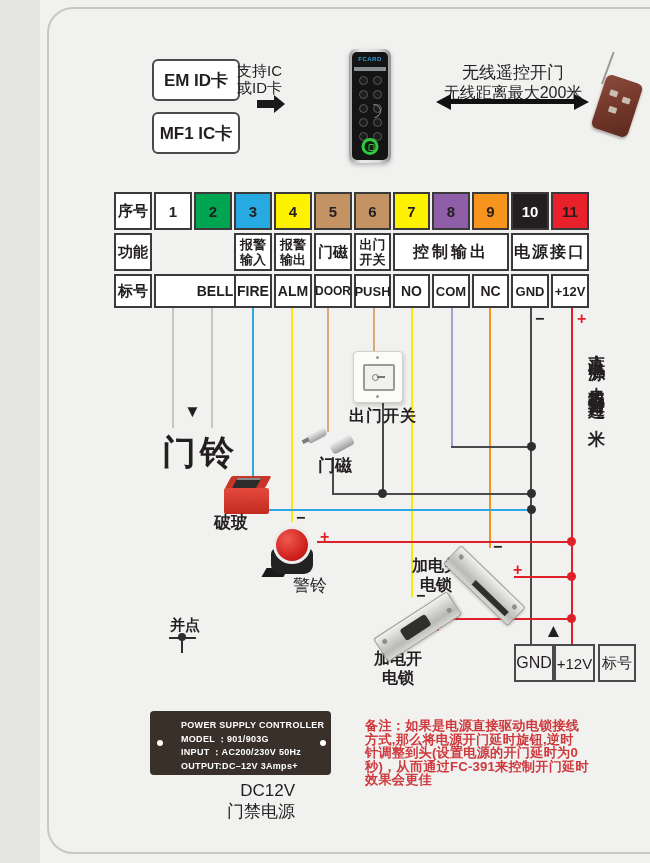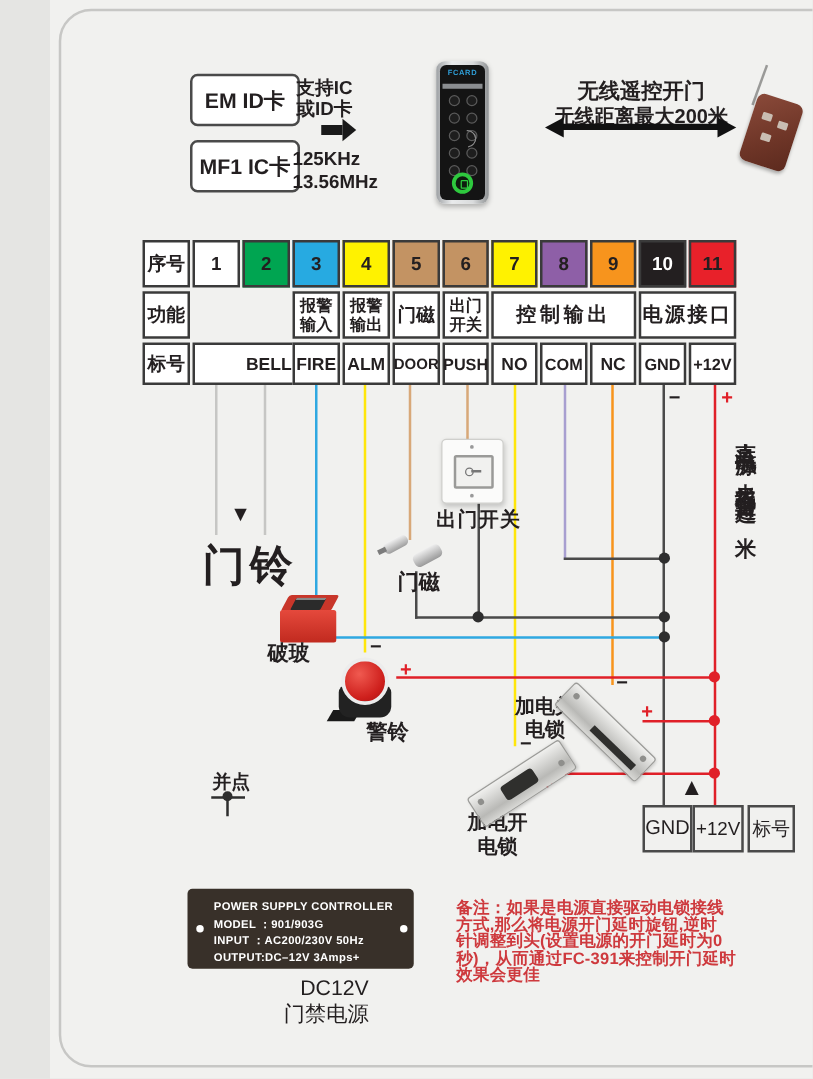--- a/index.html
+++ b/index.html
@@ -1,21 +1,21 @@
 <!DOCTYPE html>
 <html><head>
 <meta charset="utf-8">
 <style>
   html,body{margin:0;padding:0;background:#E5E5E3;}
   .canvas{position:relative;width:650px;height:863px;background:#F1F1EF;overflow:hidden;
           font-family:"Liberation Sans","DejaVu Sans",sans-serif;color:#231F20;margin-left:40px;}
   .frame{position:absolute;left:7px;top:7px;right:7px;bottom:9px;border:2px solid #C7C7C5;
          border-radius:26px;background:transparent;}
   .txt{position:absolute;white-space:pre-line;}
-  .b{font-weight:700;}
+  .b{font-weight:400;}
   
   .card-box{position:absolute;width:88px;height:42px;background:#fff;border:2px solid #4A4A4A;
             border-radius:6px;display:flex;align-items:center;justify-content:center;
             font-size:17px;font-weight:600;box-sizing:border-box;}
   .fat-arrow{position:absolute;width:17px;height:8px;background:#1A1A1A;}
   .fat-arrow:after{content:"";position:absolute;right:-11px;top:-5px;border-left:11px solid #1A1A1A;
             border-top:9px solid transparent;border-bottom:9px solid transparent;}
   
   .keypad{position:absolute;left:309px;top:49px;width:42px;height:114px;border-radius:7px;
           background:linear-gradient(90deg,#9FA2A5,#E8EAEB 25%,#CICICB 50%,#DDDFE0 75%,#8F9294);
@@ -80,39 +80,37 @@
   .plate .keyg{position:absolute;left:7px;top:8px;width:5px;height:5px;border:1.5px solid #777;border-radius:50%;}
   .plate .keyg:after{content:"";position:absolute;left:4px;top:1px;width:8px;height:2px;background:#777;}
   .plate .scr{position:absolute;left:22px;width:3px;height:3px;border-radius:50%;background:#999;}
   .lock{position:absolute;background:linear-gradient(180deg,#F0F0EE,#B9B9B6 70%,#D8D8D5);
       border:1px solid #9B9B98;border-radius:3px;box-shadow:1px 1px 3px rgba(0,0,0,.2);}
   .lock i.bolt{position:absolute;background:#2F2F2D;}
   .lock i.hole{position:absolute;width:5px;height:5px;border-radius:50%;background:#8F8F8C;}
   
   .psu{position:absolute;left:110px;top:711px;width:181px;height:64px;background:#383029;border-radius:4px;
       color:#fff;font-size:9px;font-weight:700;letter-spacing:.3px;line-height:13.5px;
-      padding:8px 0 0 21px;box-sizing:border-box;white-space:pre-line;}
+      padding:8px 0 0 31px;box-sizing:border-box;white-space:pre-line;}
   .psu-dot{position:absolute;width:6px;height:6px;border-radius:50%;background:#fff;}
   .vtext{position:absolute;writing-mode:vertical-rl;font-size:17px;font-weight:600;letter-spacing:3px;}
   .remark{position:absolute;left:325px;top:719px;width:304px;color:#CE393D;font-size:13.2px;
       font-weight:700;line-height:13.6px;white-space:pre-line;letter-spacing:.2px;}
 </style>
 </head>
 <body>
 
 <div class="canvas">
   <div class="frame"></div>
 
   <div class="card-box" style="left:112px;top:59px;">EM ID卡</div>
   <div class="card-box" style="left:112px;top:112px;">MF1 IC卡</div>
   <div class="txt b" style="left:197px;top:62px;font-size:15px;line-height:17px;">支持IC
 或ID卡</div>
   <div class="fat-arrow" style="left:217px;top:100px;"></div>
-  <div class="txt b" style="left:194px;top:119px;font-size:15px;line-height:18px;">125KHz
-13.56MHz</div>
 
   <div class="keypad">
     <div class="keypad-face">
       <div class="keypad-brand">FCARD</div>
       <div class="keypad-strip"></div>
       <div class="keys">
         <i class="key"></i>
           <i class="key"></i>
           <i class="key"></i>
           <i class="key"></i>
@@ -222,21 +220,21 @@
 
   <div class="bg-top">
       <i></i>
     </div>
   <div class="bg-front"></div>
   <div class="txt" style="left:174px;top:511px;font-size:17px;font-weight:600;">破玻</div>
 
   <div class="bell-mount"></div>
   <div class="bell-base"></div>
   <div class="bell-dome"></div>
-  <div class="txt" style="left:253px;top:574px;font-size:17px;font-weight:700;">警铃</div>
+  <div class="txt" style="left:253px;top:574px;font-size:17px;font-weight:400;">警铃</div>
 
   <div class="dm1">
       <i></i>
     </div>
   <div class="dm2"></div>
   <div class="txt" style="left:278px;top:454px;font-size:17px;font-weight:600;">门磁</div>
 
   <div class="plate">
     <div class="scr" style="top:4px;"></div>
     <div class="btn">

